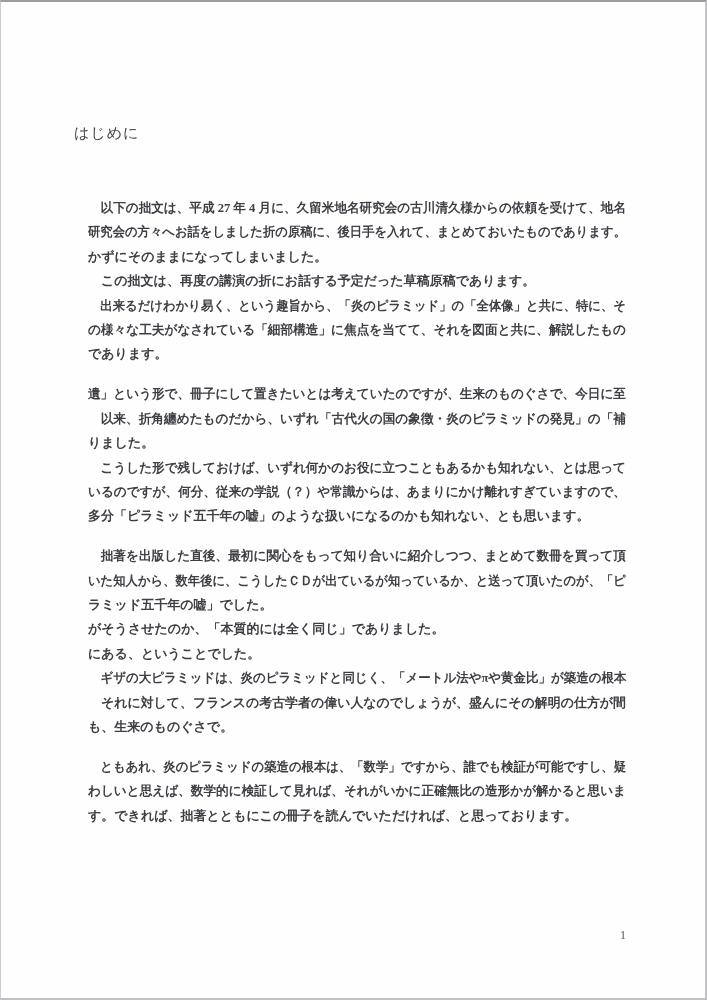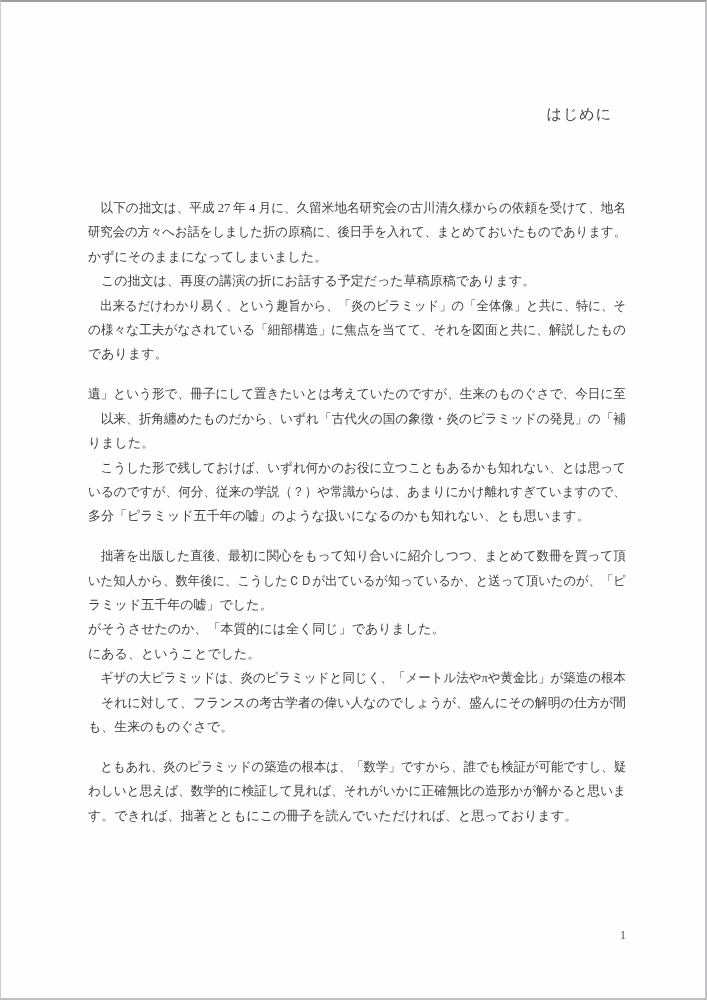--- a/index.html
+++ b/index.html
@@ -16,24 +16,24 @@
     border-top: 2px solid #9d9da0;
     border-left: 1px solid #cccccd;
     border-right: 2px solid #c3c3c5;
     border-bottom: 2px solid #c0c0c2;
     font-family: "Liberation Serif", "DejaVu Serif", serif;
     color: #3e3e44;
     overflow: hidden;
   }
   .doc-title {
     position: absolute;
-    top: 100px;
+    top: 119px;
     left: 87px;
     width: 538px;
-    text-align: right;
+    text-align: left;
     font-size: 15px;
     line-height: 24px;
     letter-spacing: 1px;
     transform: translateX(-14px);
     color: #44444a;
   }
   .body-text {
     position: absolute;
     top: 194px;
     left: 87px;
@@ -41,20 +41,21 @@
     font-size: 13px;
   }
   .section + .section {
     margin-top: 15.6px;
   }
   .line {
     height: 24.4px;
     line-height: 24.4px;
     white-space: pre;
     overflow: visible;
+    font-weight: bold;
   }
   .line > span {
     display: inline-block;
     white-space: pre;
     transform-origin: 0 50%;
   }
   .page-number {
     position: absolute;
     top: 925px;
     left: 87px;

